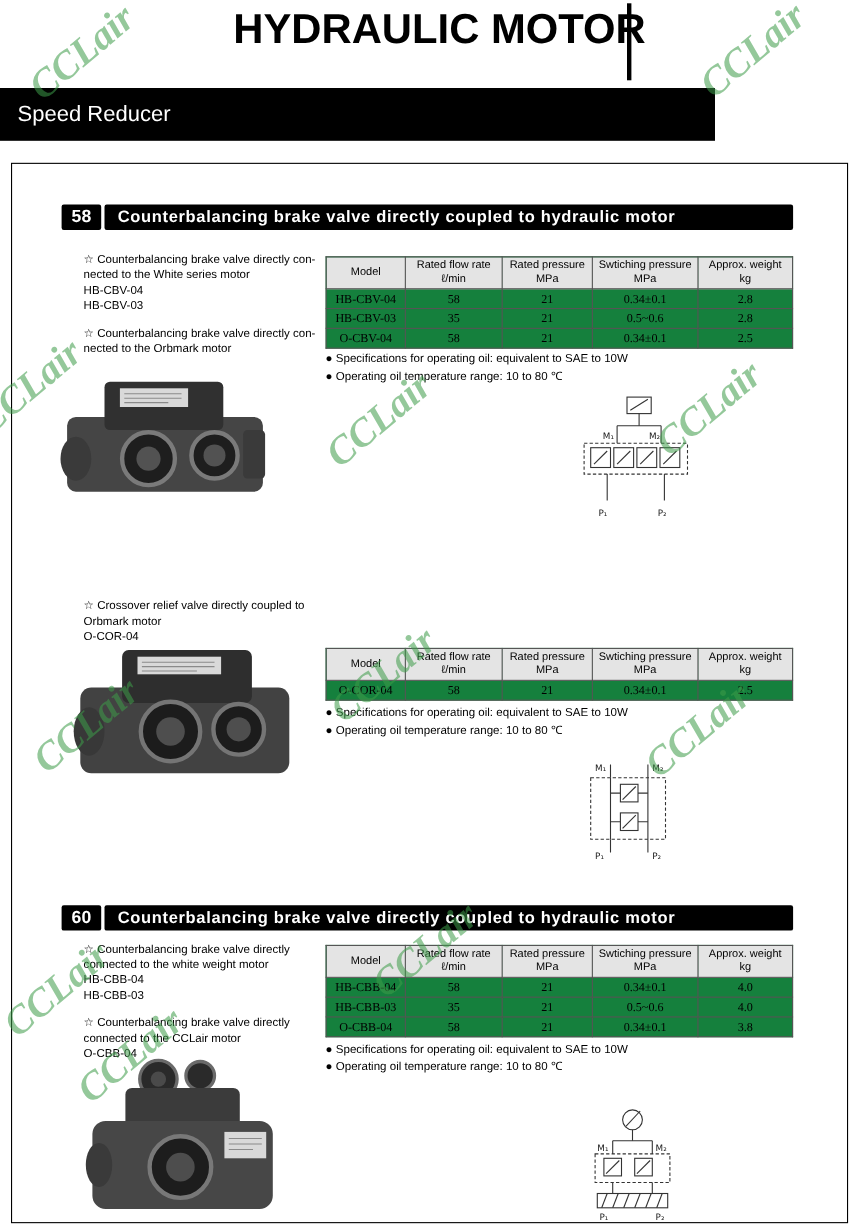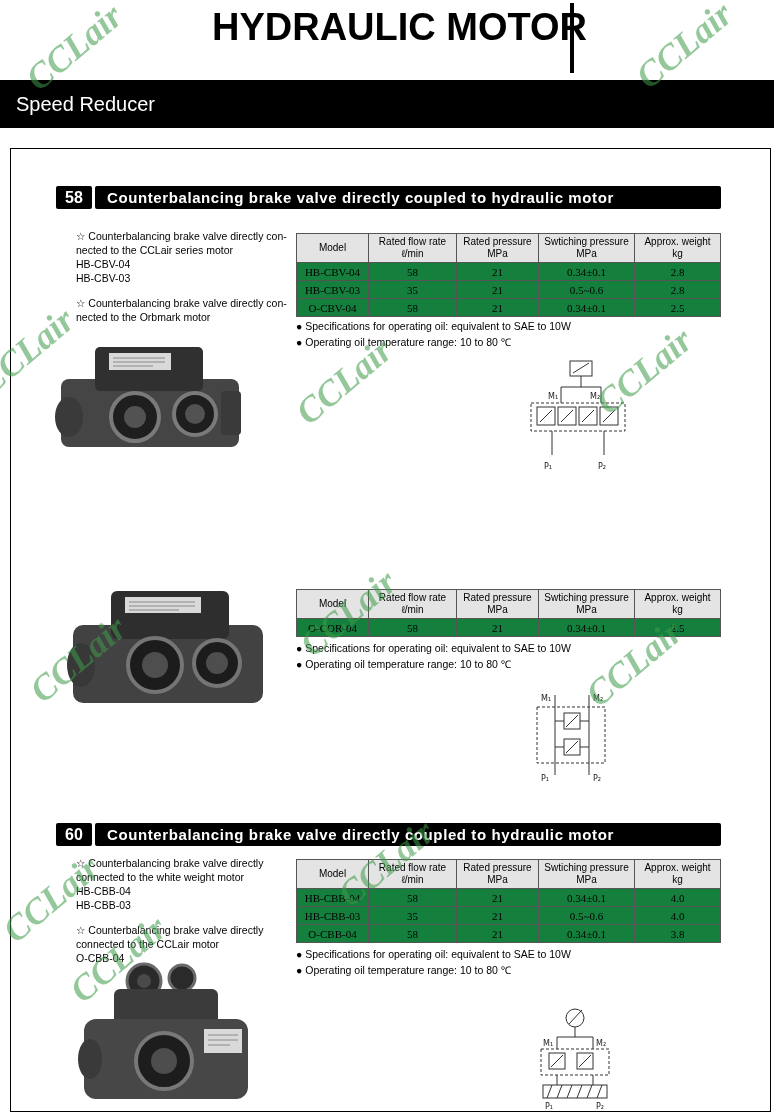--- a/index.html
+++ b/index.html
@@ -2,21 +2,21 @@
 <html><head>
 <meta charset="utf-8">
 <style>
   html,body{margin:0;padding:0;background:#9a9a9a;}
   body{font-family:"Liberation Sans",sans-serif;}
   .page{position:relative;width:783px;height:1114px;background:#fff;overflow:hidden;margin:0 auto;}
 
   .page-title{position:absolute;left:212px;top:6px;font-size:38px;font-weight:bold;color:#000;white-space:nowrap;letter-spacing:0;}
   .title-rule{position:absolute;left:570px;top:3px;width:4px;height:70px;background:#000;}
 
-  .band{position:absolute;left:0;top:80px;width:774px;height:48px;background:#000;color:#fff;display:flex;align-items:center;justify-content:space-between;padding:0 16px;box-sizing:border-box;}
+  .band{position:absolute;left:0;top:80px;width:650px;height:48px;background:#000;color:#fff;display:flex;align-items:center;justify-content:space-between;padding:0 16px;box-sizing:border-box;}
   .band-left{font-size:20px;}
   .band-brand{font-family:"Liberation Serif",serif;font-weight:bold;font-size:28px;letter-spacing:2px;}
 
   .frame{position:absolute;left:10px;top:148px;width:761px;height:964px;border:1px solid #000;box-sizing:border-box;padding-left:48px;}
 
   .sec-header{position:absolute;display:flex;height:23px;left:45px;width:665px;}
   .sec-num{width:36px;background:#000;color:#fff;font-size:16px;font-weight:bold;display:flex;align-items:center;justify-content:center;border-radius:2px;margin-right:3px;flex:0 0 36px;}
   .sec-title{background:#000;color:#fff;font-size:15px;font-weight:bold;letter-spacing:0.6px;display:flex;align-items:center;padding:0 12px;border-radius:2px;flex:1;white-space:nowrap;}
 
   .notes{position:absolute;font-size:10.5px;line-height:14px;color:#000;}
@@ -53,21 +53,21 @@
   <div class="frame">
 
     <div class="sec-header" style="top:37px">
       <div class="sec-num">58</div>
       <div class="sec-title">Counterbalancing brake valve directly coupled to hydraulic motor</div>
     </div>
 
     <div class="notes" style="left:65px;top:80px;width:232px">
       <div class="para">
         <div>☆ Counterbalancing brake valve directly con-</div>
-        <div>nected to the CCLair series motor</div>
+        <div>nected to the White series motor</div>
         <div>HB-CBV-04</div>
         <div>HB-CBV-03</div>
       </div>
       <div class="para">
         <div>☆ Counterbalancing brake valve directly con-</div>
         <div>nected to the Orbmark motor</div>
       </div>
     </div>
 
     <table class="spec-table" style="left:285px;top:84px">
@@ -168,20 +168,27 @@
         <line x1="38" y1="74" x2="38" y2="98"></line>
         <line x1="90" y1="74" x2="90" y2="98"></line>
       </g>
       <text x="34" y="42">M₁</text>
       <text x="76" y="42">M₂</text>
       <text x="30" y="112">P₁</text>
       <text x="84" y="112">P₂</text>
     </svg>
 
 
+    <div class="notes" style="left:65px;top:395px;width:232px">
+      <div class="para">
+        <div>☆ Crossover relief valve directly coupled to</div>
+        <div>Orbmark motor</div>
+        <div>O-COR-04</div>
+      </div>
+    </div>
 
     <svg class="photo" style="left:48px;top:424px" width="215" height="150" viewBox="0 0 215 150">
       <g>
         <rect x="14" y="52" width="190" height="78" rx="10" fill="#424242"></rect>
         <ellipse cx="22" cy="92" rx="14" ry="22" fill="#383838"></ellipse>
         <rect x="52" y="18" width="118" height="48" rx="6" fill="#2e2e2e"></rect>
         <rect x="66" y="24" width="76" height="16" fill="#d9d9d9"></rect>
         <line x1="70" y1="29" x2="136" y2="29" stroke="#8a8a8a"></line>
         <line x1="70" y1="33" x2="136" y2="33" stroke="#8a8a8a"></line>
         <line x1="70" y1="37" x2="120" y2="37" stroke="#8a8a8a"></line>

